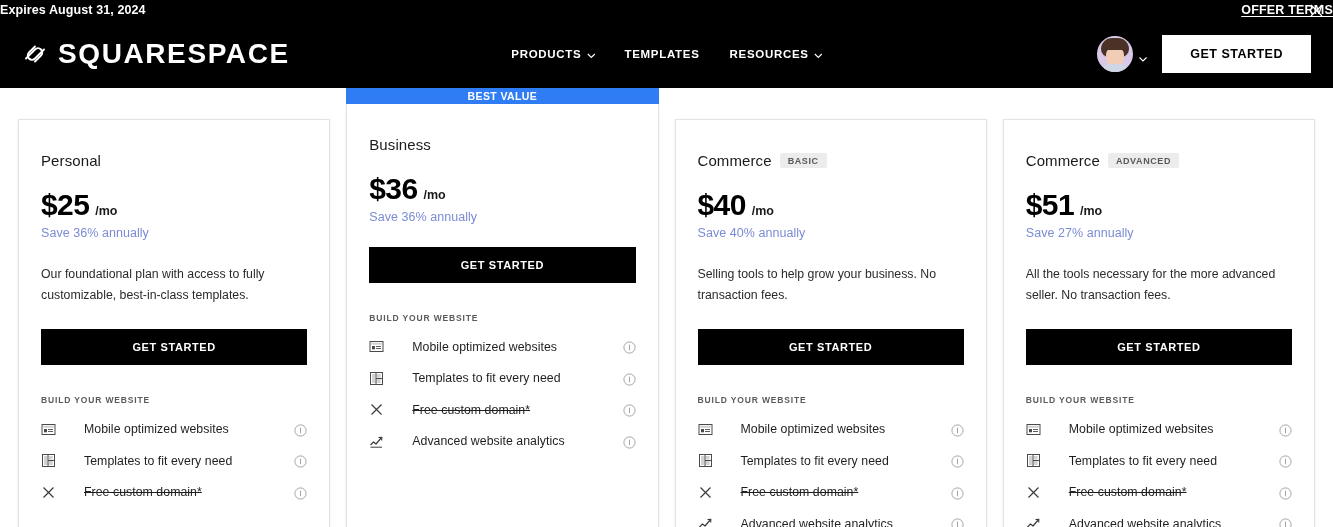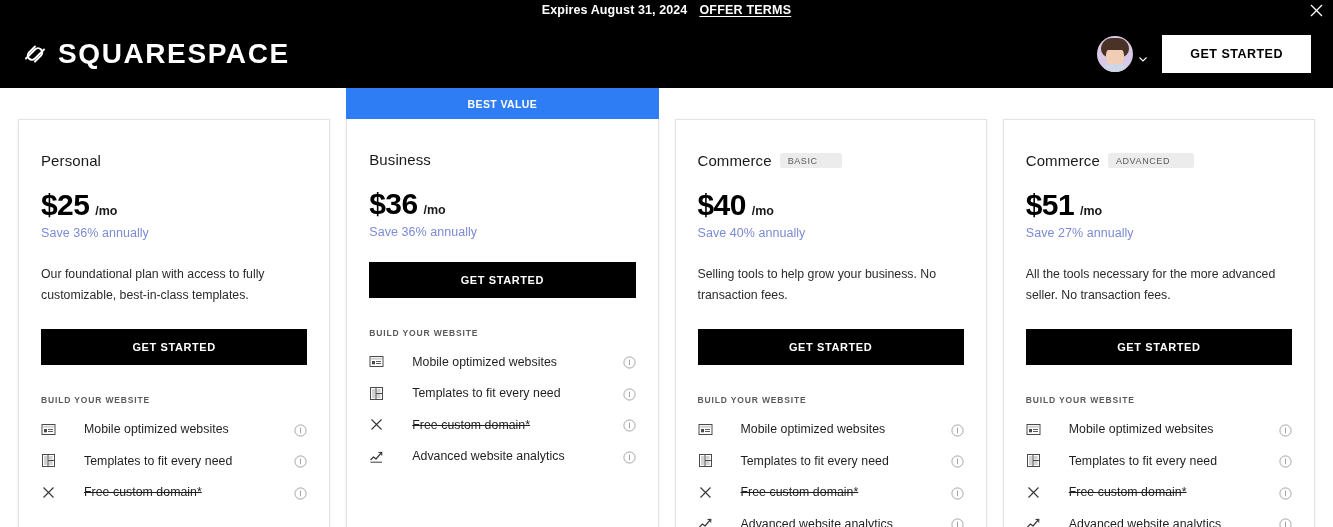--- a/index.html
+++ b/index.html
@@ -11,21 +11,21 @@
   }
 
   
   .promo-bar{
     position:relative;
     height:20px;
     background:#000;
     color:#fff;
     display:flex;
     align-items:center;
-    justify-content:center;
+    justify-content:space-between;
     gap:12px;
     font-size:12.5px;
     font-weight:bold;
     letter-spacing:.1px;
   }
   .promo-terms{
     text-decoration:underline;
     text-underline-offset:2px;
     font-weight:bold;
     cursor:pointer;
@@ -130,21 +130,21 @@
     display:flex;
     gap:16px;
     padding:0 18px;
     align-items:flex-start;
   }
   .card-col{ flex:1 1 0; position:relative; }
 
   .best-value{
     background:#2f7df4;
     color:#fff;
-    height:31px;
+    height:16px;
     display:flex;
     align-items:center;
     justify-content:center;
     font-size:10.5px;
     font-weight:bold;
     letter-spacing:.4px;
   }
   .best-spacer{ height:31px; }
 
   .card{
@@ -165,23 +165,23 @@
   }
   .plan-name{
     font-size:15px;
     color:#1a1a1a;
     letter-spacing:.1px;
   }
   .plan-tag{
     background:#ececec;
     color:#59595c;
     font-size:9px;
-    font-weight:normal;
+    font-weight:bold;
     letter-spacing:.6px;
-    padding:3px 24px 2px 8px;
+    padding:3px 8px 2px 8px;
     border-radius:2px;
   }
   .price-row{
     display:flex;
     align-items:baseline;
     gap:6px;
     margin-top:19px;
   }
   .price{
     font-size:30px;
@@ -263,20 +263,41 @@
   <div class="brand">
     <span class="brand-mark">
       <svg width="26" height="26" viewBox="0 0 26 26">
         <path d="M4 17.5 L13 8.5 a4.2 4.2 0 0 1 6 6 L13 20.5" stroke="#fff" stroke-width="1.9" fill="none" stroke-linecap="round"></path>
         <path d="M22 8.5 L13 17.5 a4.2 4.2 0 0 1 -6 -6 L13 5.5" stroke="#fff" stroke-width="1.9" fill="none" stroke-linecap="round"></path>
       </svg>
     </span>
     <span class="brand-name">SQUARESPACE</span>
   </div>
 
+  <nav class="main-nav">
+    <span class="nav-item">
+      <span>PRODUCTS</span>
+      <span class="chev">
+        <svg width="9" height="9" viewBox="0 0 9 9">
+            <path d="M1 3 L4.5 6.5 L8 3" stroke="#fff" stroke-width="1.1" fill="none"></path>
+          </svg>
+      </span>
+    </span>
+    <span class="nav-item">
+      <span>TEMPLATES</span>
+    </span>
+    <span class="nav-item">
+      <span>RESOURCES</span>
+      <span class="chev">
+        <svg width="9" height="9" viewBox="0 0 9 9">
+            <path d="M1 3 L4.5 6.5 L8 3" stroke="#fff" stroke-width="1.1" fill="none"></path>
+          </svg>
+      </span>
+    </span>
+  </nav>
 
   <div class="header-right">
     <span class="avatar-wrap">
       <span class="avatar">
         <span class="av-hair"></span>
         <span class="av-face"></span>
         <span class="av-fringe"></span>
         <span class="av-body"></span>
       </span>
       <span class="chev">

